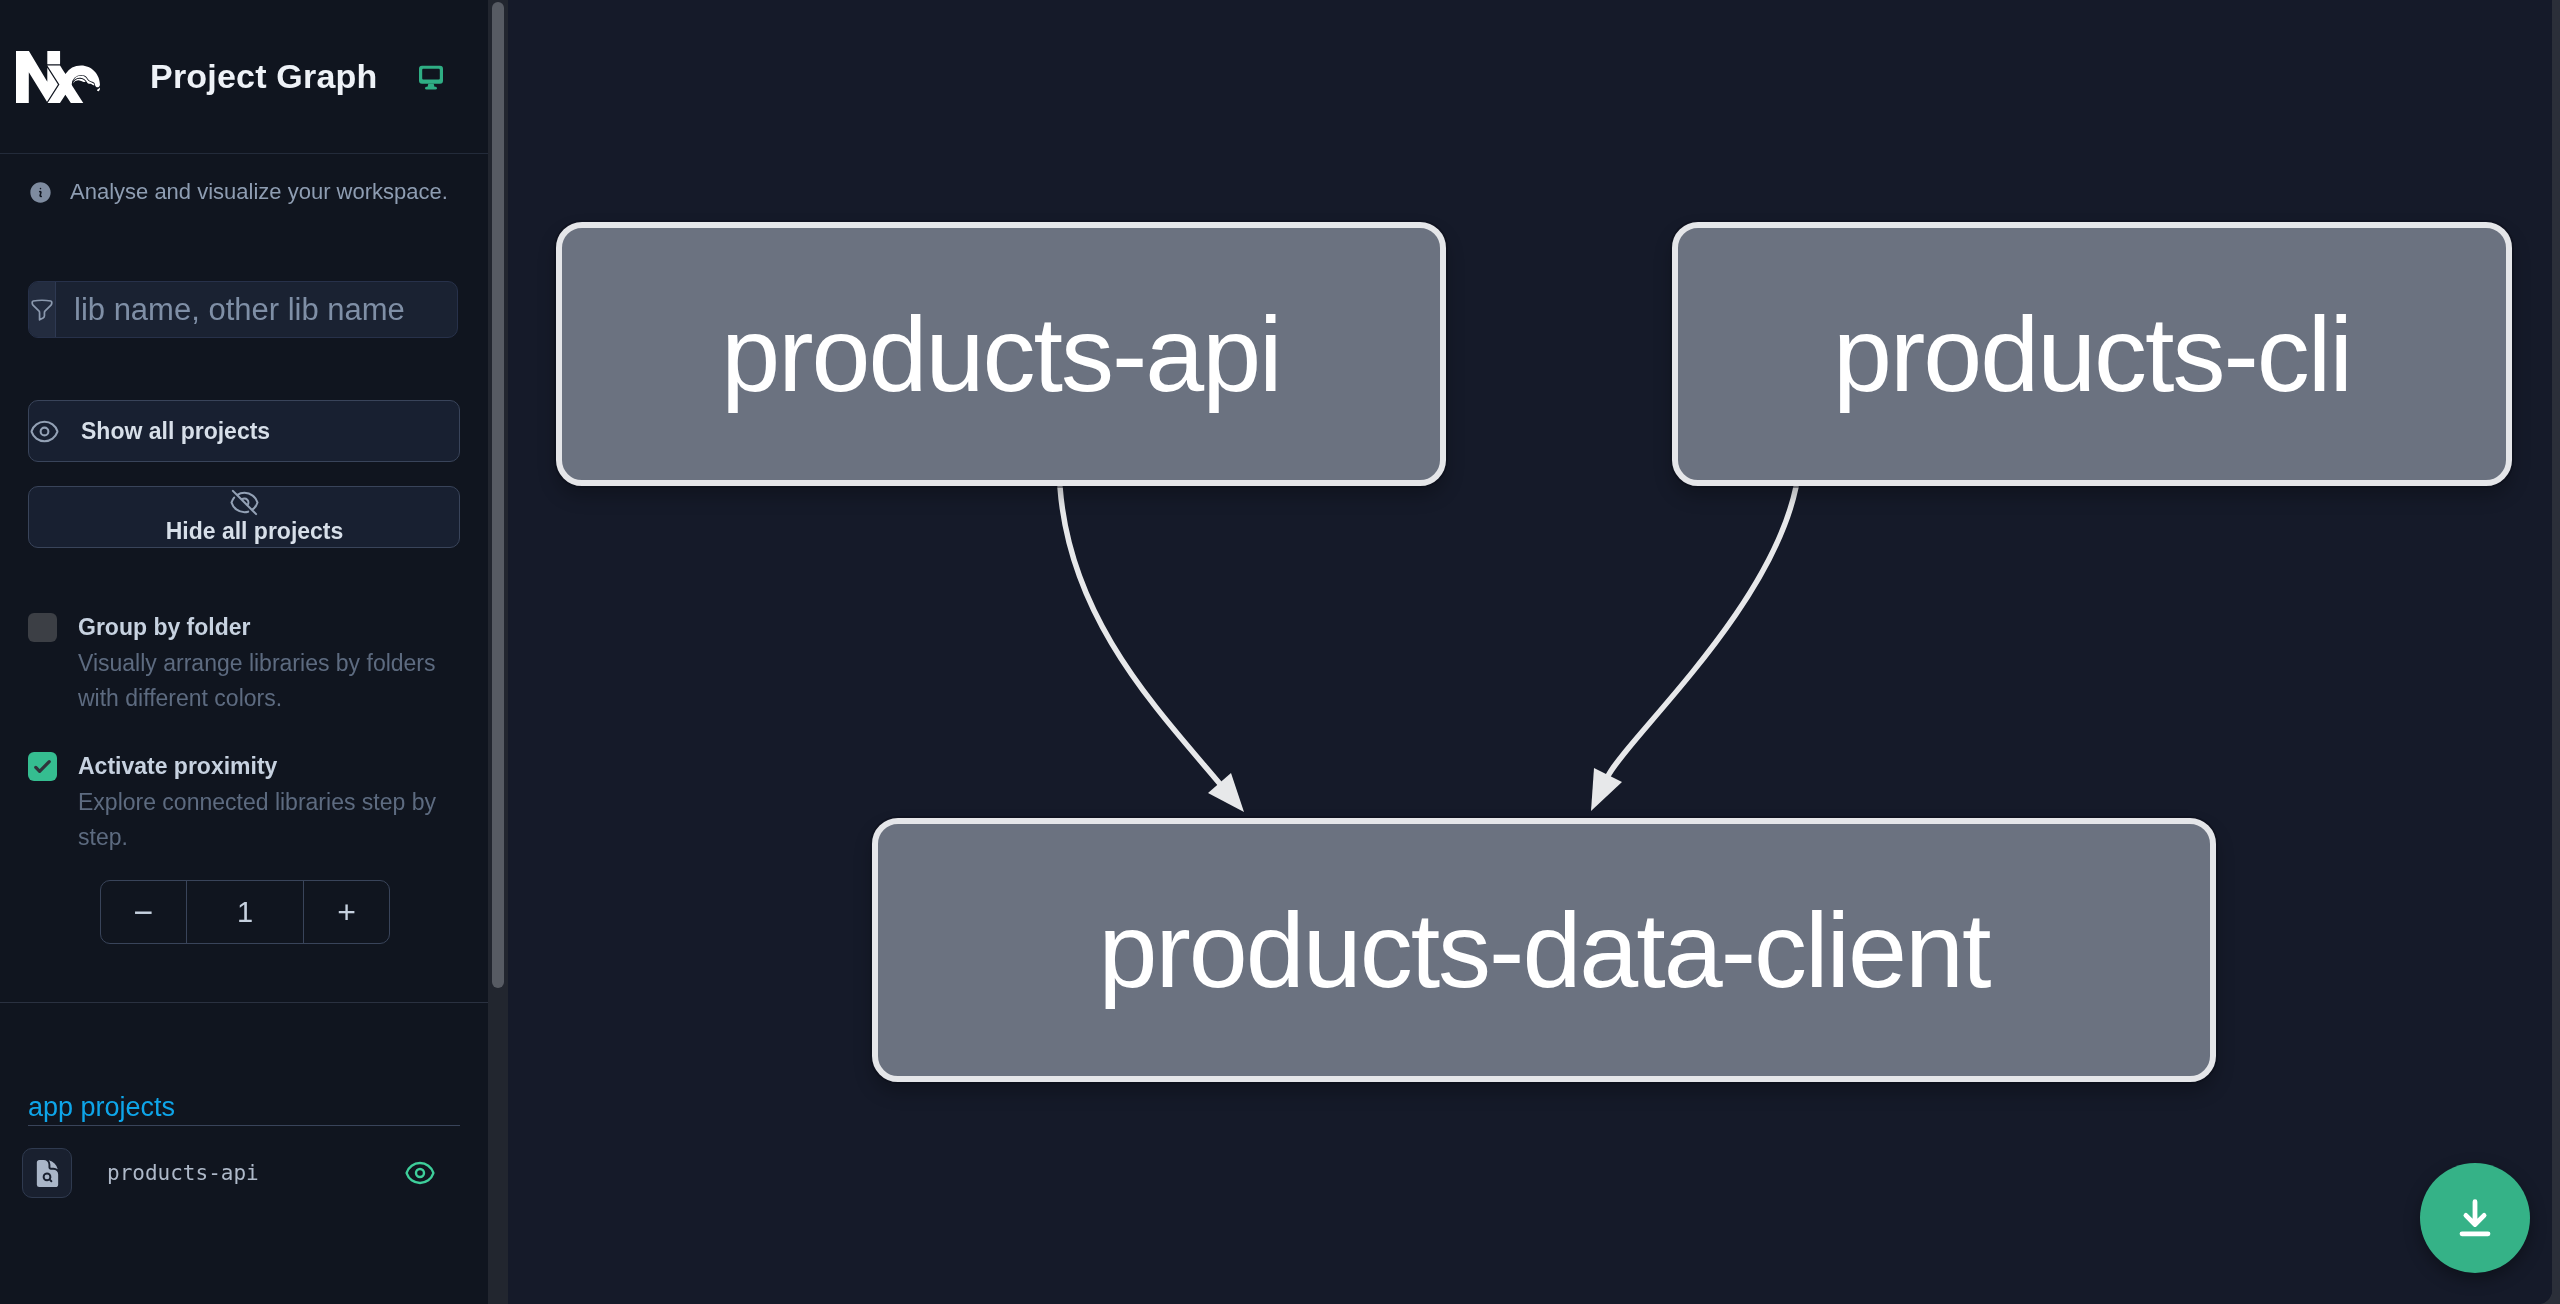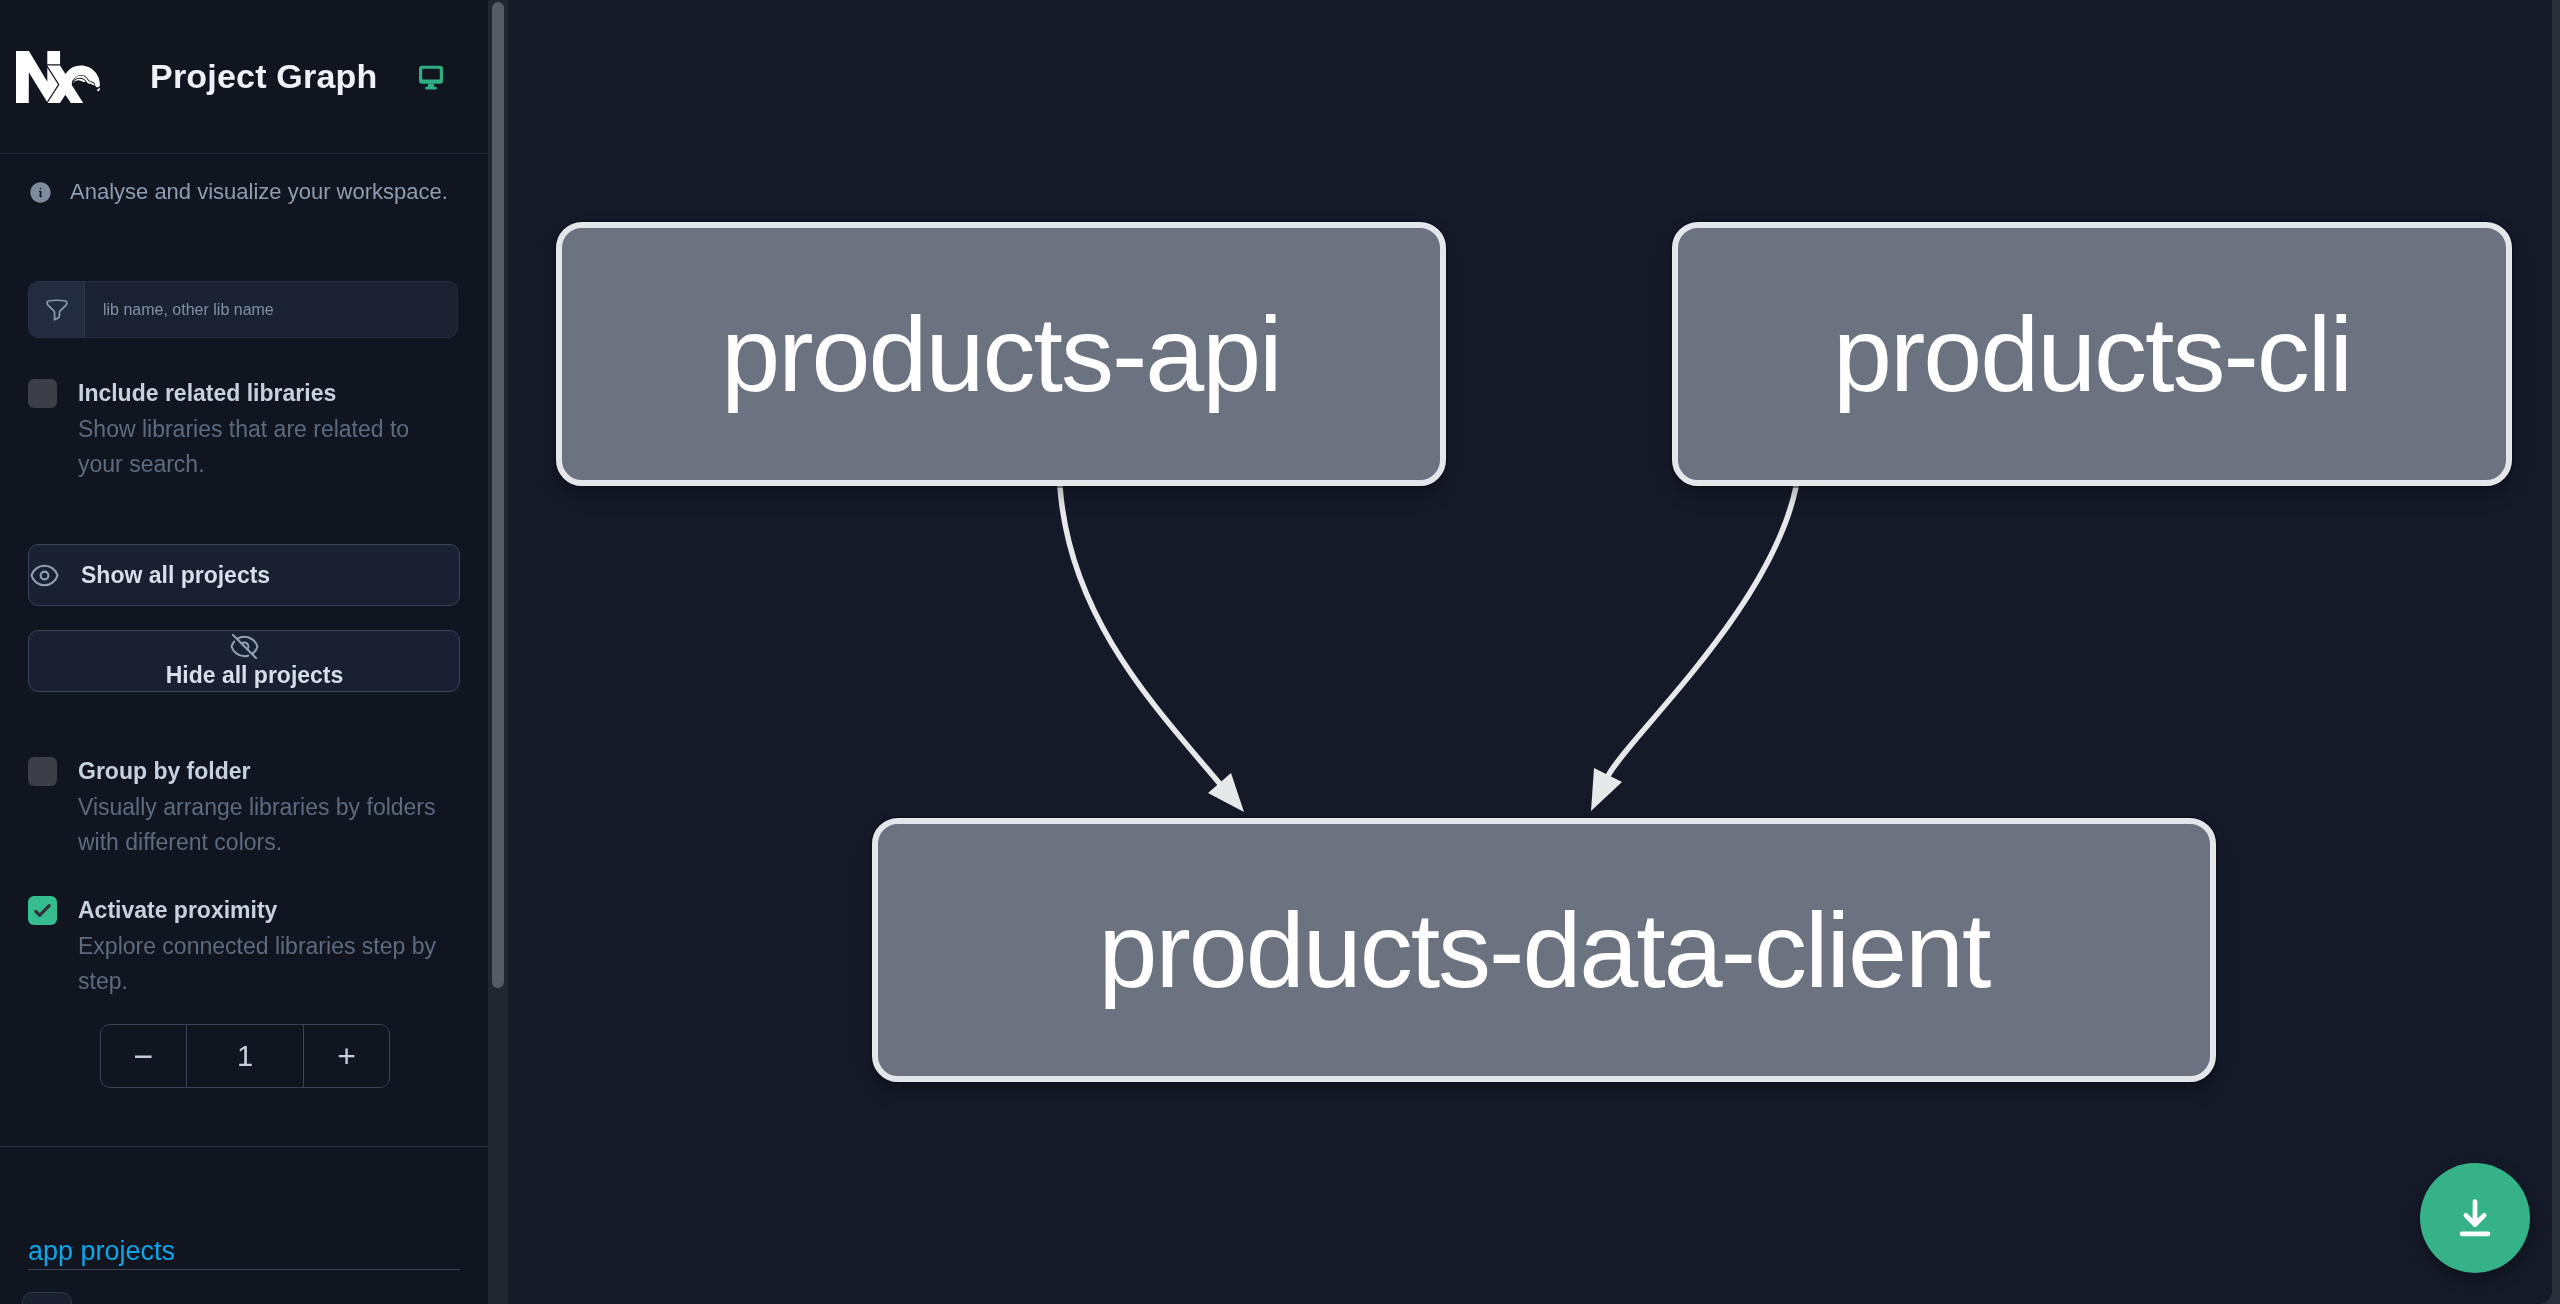--- a/index.html
+++ b/index.html
@@ -23,21 +23,21 @@
   .tagline-row { margin-top: 25px; display: flex; align-items: center; }
   .info-icon { width: 25px; height: 25px; flex: 0 0 auto; }
   .tagline { margin-left: 17px; font-size: 22px; color: #8e9db2; }
 
   .filter-box { margin-top: 76px; height: 57px; width: 430px; display: flex; align-items: stretch;
                 background: #1a2232; border: 1px solid #27314a; border-radius: 10px; overflow: hidden; }
   .filter-icon-seg { width: 56px; background: #232c3f; border-right: 1px solid #2e3952;
                      display: flex; align-items: center; justify-content: center; }
   .filter-icon { width: 26px; height: 26px; color: #8b99ae; }
   .filter-input { flex: 1; background: transparent; border: none; outline: none;
-                  font-size: 16px; color: #cbd5e1; padding: 0 18px;
+                  font-size: 31px; color: #cbd5e1; padding: 0 18px;
                   font-family: "Liberation Sans", sans-serif; }
   .filter-input::placeholder { color: #7f8fa6; opacity: 1; }
 
   .toggle-row { display: flex; align-items: flex-start; }
   .checkbox { width: 29px; height: 29px; border-radius: 6px; background: #3c3f45; flex: 0 0 auto;
               margin-top: 2px; display: flex; align-items: center; justify-content: center; cursor: pointer; }
   .checkbox.checked { background: #35bd90; }
   .checkbox svg { width: 23px; height: 23px; }
   .toggle-text { margin-left: 21px; }
   .toggle-label { font-size: 23px; font-weight: 700; color: #c7d2e0; line-height: 33px; }
@@ -128,27 +128,20 @@
 
       <div class="filter-box">
         <div class="filter-icon-seg">
           <svg class="filter-icon" viewBox="0 0 24 24" fill="none" stroke="currentColor" stroke-width="1.6">
             <path stroke-linecap="round" stroke-linejoin="round" d="M12 3c2.755 0 5.455.232 8.083.678.533.09.917.556.917 1.096v1.044a2.25 2.25 0 01-.659 1.591l-5.432 5.432a2.25 2.25 0 00-.659 1.591v2.927a2.25 2.25 0 01-1.244 2.013L9.75 21v-6.568a2.25 2.25 0 00-.659-1.591L3.659 7.409A2.25 2.25 0 013 5.818V4.774c0-.54.384-1.006.917-1.096A48.32 48.32 0 0112 3z"></path>
           </svg>
         </div>
         <input class="filter-input" type="text" placeholder="lib name, other lib name" style="">
       </div>
 
-      <div class="toggle-row t-include">
-        <div class="checkbox"></div>
-        <div class="toggle-text">
-          <div class="toggle-label">Include related libraries</div>
-          <div class="toggle-desc">Show libraries that are related to your search.</div>
-        </div>
-      </div>
 
       <div class="side-btn">
         <svg class="b-icon" viewBox="0 0 24 24" fill="none" stroke="currentColor" stroke-width="1.6">
           <path stroke-linecap="round" stroke-linejoin="round" d="M2.036 12.322a1.012 1.012 0 010-.639C3.423 7.51 7.36 4.5 12 4.5c4.638 0 8.573 3.007 9.963 7.178.07.207.07.431 0 .639C20.577 16.49 16.64 19.5 12 19.5c-4.638 0-8.573-3.007-9.963-7.178z"></path>
           <path stroke-linecap="round" stroke-linejoin="round" d="M15 12a3 3 0 11-6 0 3 3 0 016 0z"></path>
         </svg>
         <span class="b-label">Show all projects</span>
       </div>
 
       <div class="side-btn second">

